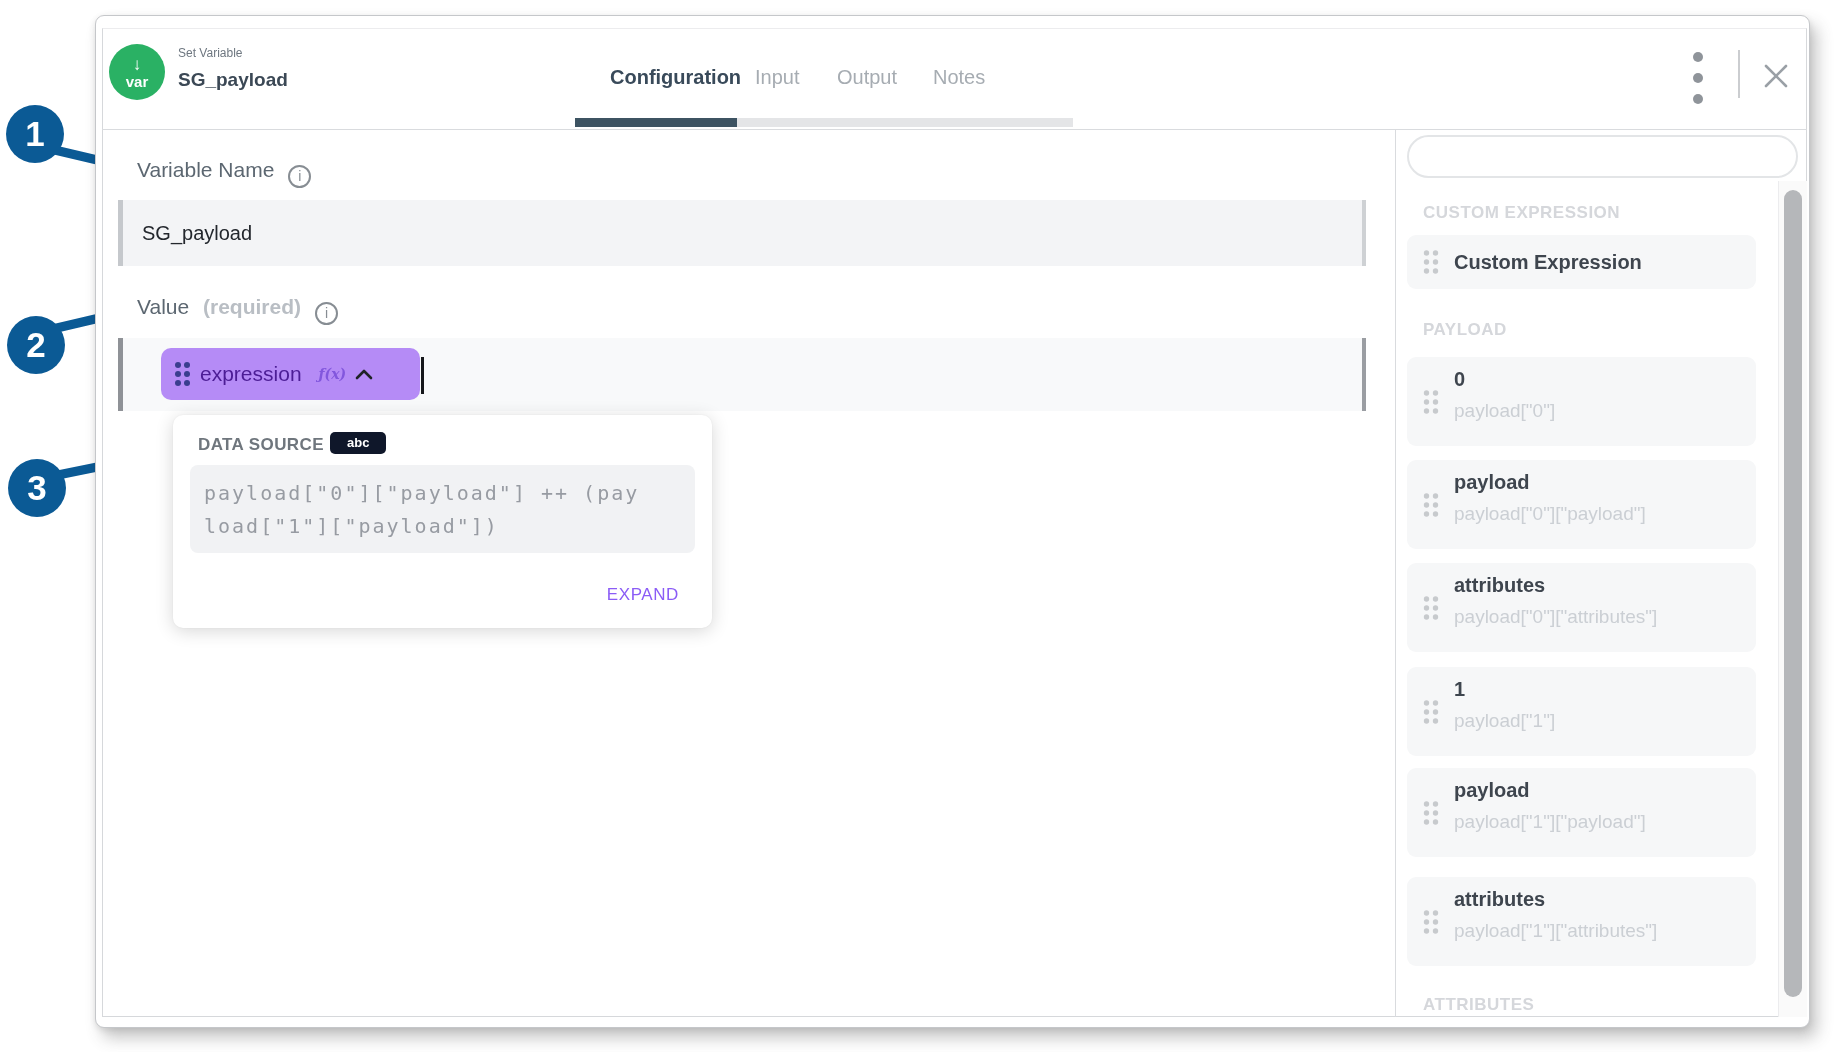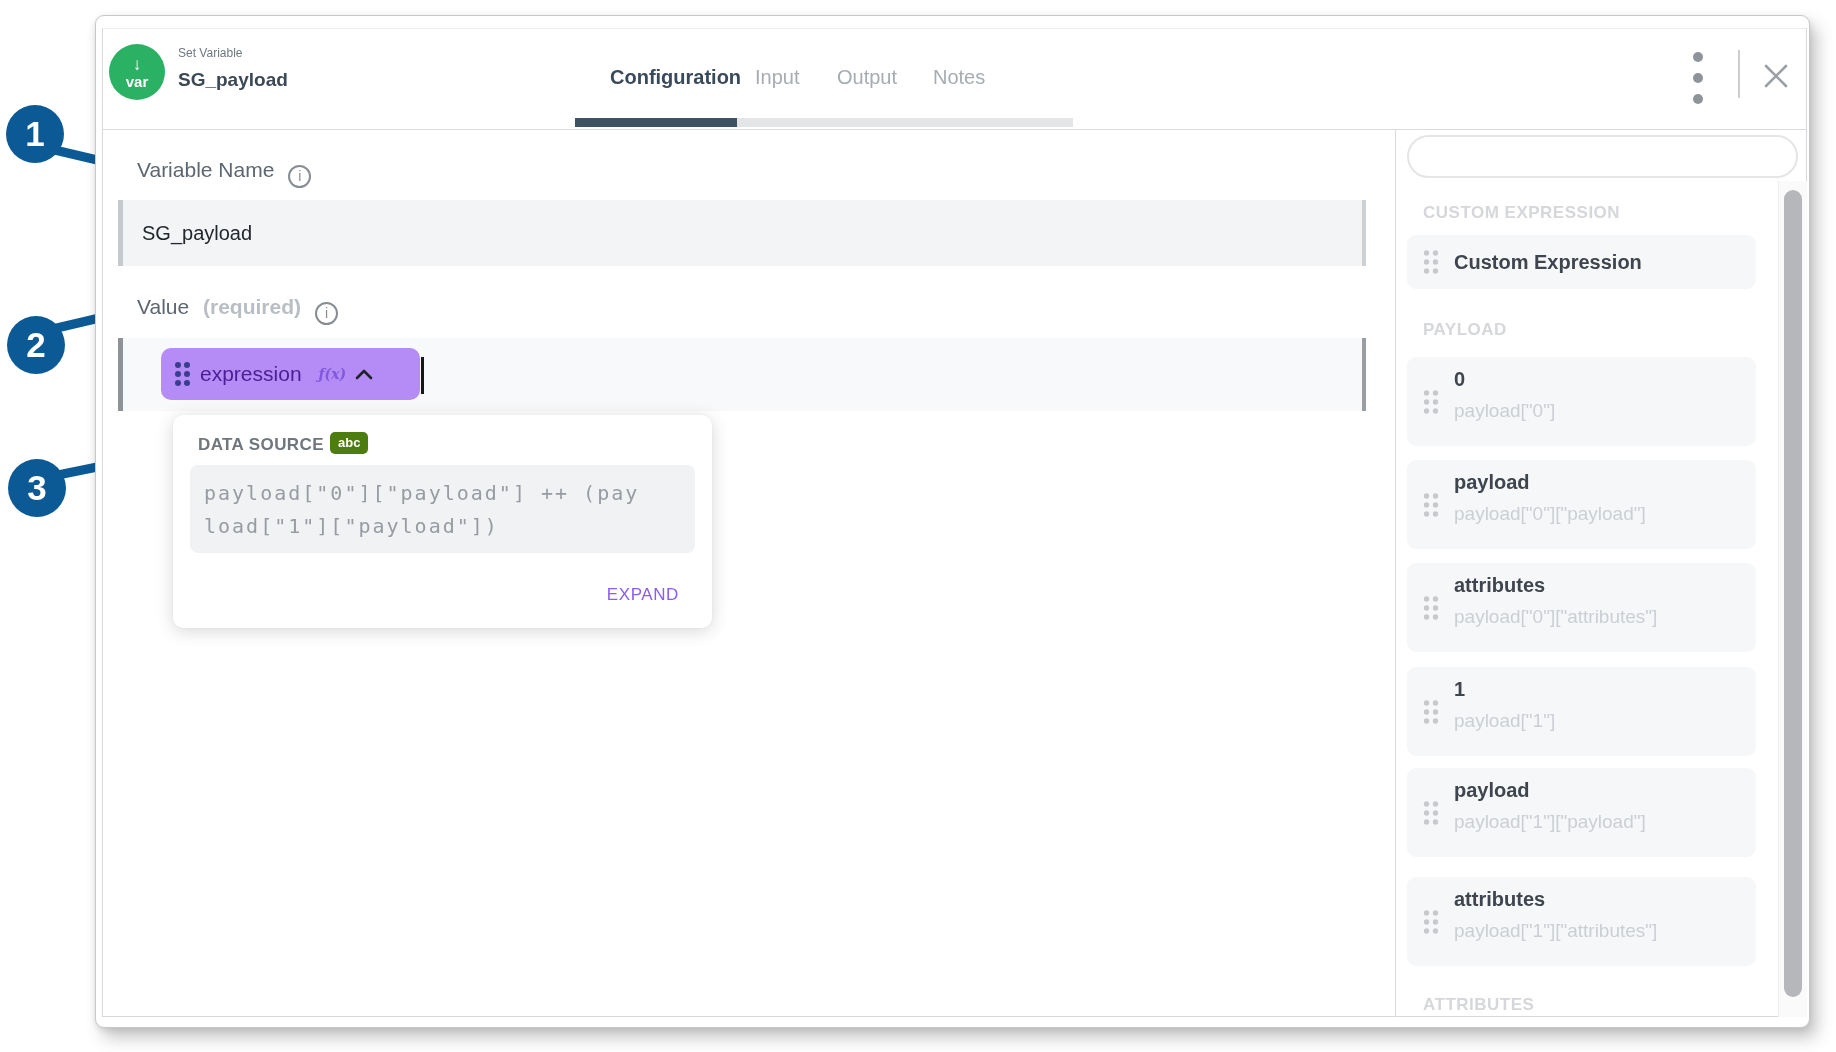--- a/index.html
+++ b/index.html
@@ -47,22 +47,22 @@
   .chip .chip-label { color:#4c1d95; font-size:21px; margin-left:8px; }
   .chip .fx { color:#8257dd; font-size:14px; font-weight:bold; font-style:italic; margin-left:17px; font-family:"DejaVu Serif", serif; }
   .chip svg.chev { margin-left:9px; }
   .chip .handle { margin-left:13px; }
   .cursor-bar { position:absolute; left:421px; top:357px; width:3px; height:37px; background:#15171a; }
 
   
   .popup { position:absolute; left:173px; top:415px; width:539px; height:213px; background:#fff; border-radius:10px;
            box-shadow:0 3px 18px rgba(0,0,0,.16), 0 0 2px rgba(0,0,0,.06); }
   .popup-hdr { position:absolute; left:25px; top:20px; font-size:17px; font-weight:bold; color:#6f767d; letter-spacing:.4px;text-align:center; }
-  .abc-badge { position:absolute; left:157px; top:17px; background:#4d7c0f; color:#fff; font-size:13px; font-weight:bold;
-               border-radius:5px; padding:3px 8px 4px; }
+  .abc-badge { position:absolute; left:157px; top:17px; background:#0f172a; color:#fff; font-size:13px; font-weight:bold;
+               border-radius:5px; padding:3px 17px 4px; }
   .code-box { position:absolute; left:17px; top:50px; width:505px; height:88px; background:#f1f2f4; border-radius:8px;
               padding:12px 14px; font-family:"DejaVu Sans Mono", monospace; font-size:20px; letter-spacing:2px;
               color:#979ba2; line-height:33px; white-space:pre; overflow:hidden; }
   .expand { position:absolute; right:33px; top:170px; font-size:17px; font-weight:normal; color:#8b5cf6; letter-spacing:.6px; cursor:pointer; }
 
   
   .sb-divider { position:absolute; left:1395px; top:129px; width:1px; height:888px; background:#d9dbde; }
   .sb-search { position:absolute; left:1407px; top:135px; width:391px; height:43px; border:2px solid #e3e5e7; border-radius:22px;
                background:#fff; outline:none; font-size:17px; padding:0 16px; color:#3e454e; }
   .sb-header { position:absolute; left:1423px; font-size:17px; font-weight:bold; color:#d5d7db; letter-spacing:.5px; }

